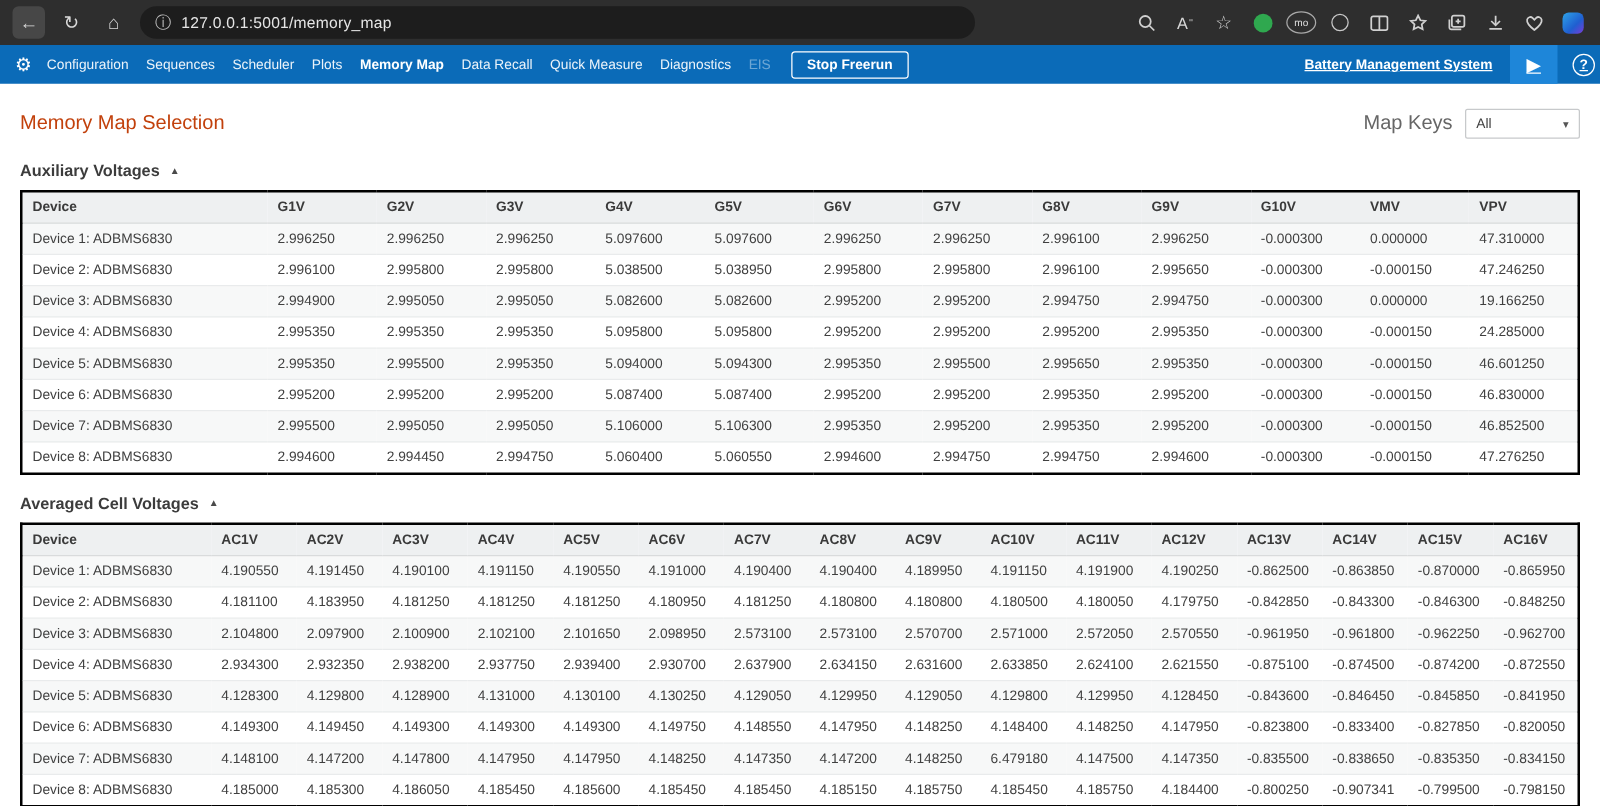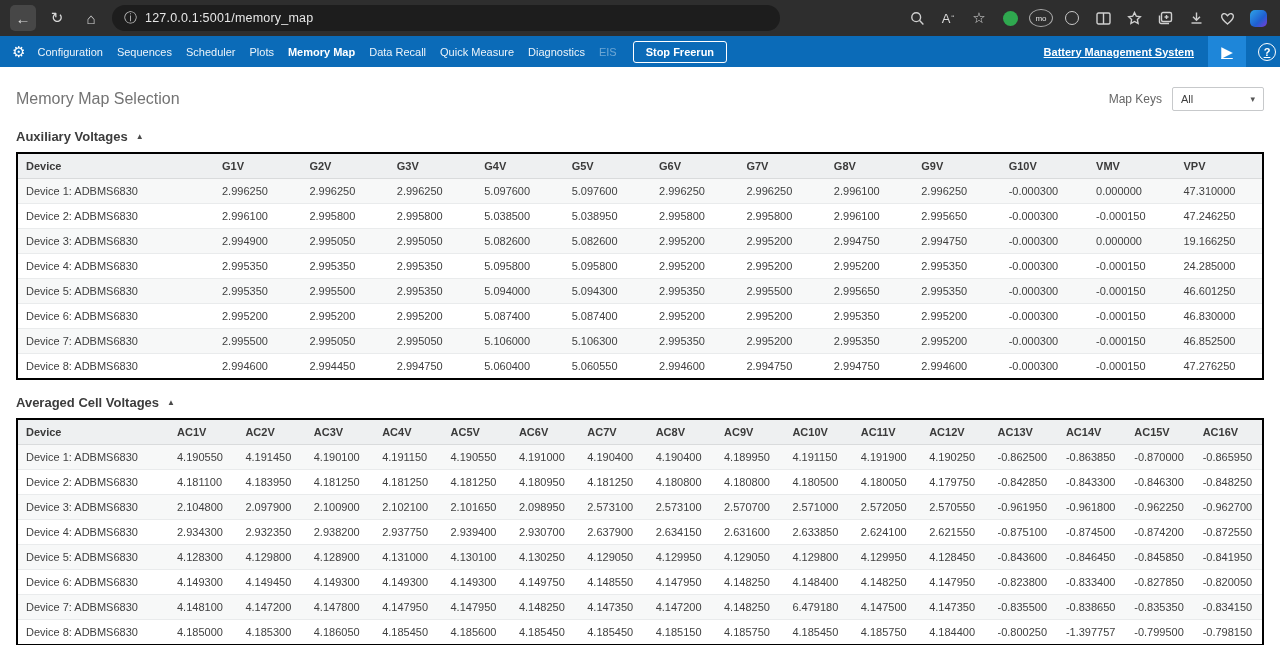--- a/index.html
+++ b/index.html
@@ -65,23 +65,23 @@
   }
   .help-btn {
     width:18px; height:18px; border:1.5px solid #fff; border-radius:50%;
     display:flex; align-items:center; justify-content:center;
     font-size:11px; font-weight:bold; color:#fff; margin:0 4px 0 12px; cursor:pointer;
   }
 
   
   .content { padding:0 16px; }
   .page-header { display:flex; align-items:center; justify-content:space-between; margin-top:20px; }
-  h1.page-title { font-size:16px; font-weight:500; color:#737373; margin:0; }
+  h1.page-title { font-size:16px; font-weight:500; color:#c2410c; margin:0; }
   .mapkeys { display:flex; align-items:center; gap:10px; }
-  .mapkeys-label { font-size:12px; color:#666; }
+  .mapkeys-label { font-size:16px; color:#666; }
   .mapkeys-select {
     width:92px; height:24px; border:1px solid #c7c9cb; border-radius:2px; background:#fff;
     display:flex; align-items:center; justify-content:space-between; padding:0 8px;
     font-size:11px; color:#3f3f3f; cursor:pointer;
   }
   .caret { font-size:9px; color:#555; }
 
   .section-title {
     margin:18px 0 8px; font-size:13px; font-weight:600; color:#3c3c3c;
     display:flex; align-items:center; gap:8px; cursor:pointer; width:max-content;
@@ -521,20 +521,20 @@
             <td>4.185450</td>
             <td>4.185600</td>
             <td>4.185450</td>
             <td>4.185450</td>
             <td>4.185150</td>
             <td>4.185750</td>
             <td>4.185450</td>
             <td>4.185750</td>
             <td>4.184400</td>
             <td>-0.800250</td>
-            <td>-1.397757</td>
+            <td>-0.907341</td>
             <td>-0.799500</td>
             <td>-0.798150</td>
           </tr>
         </tbody>
       </table>
   </section>
 </div>
 
 </body></html>

